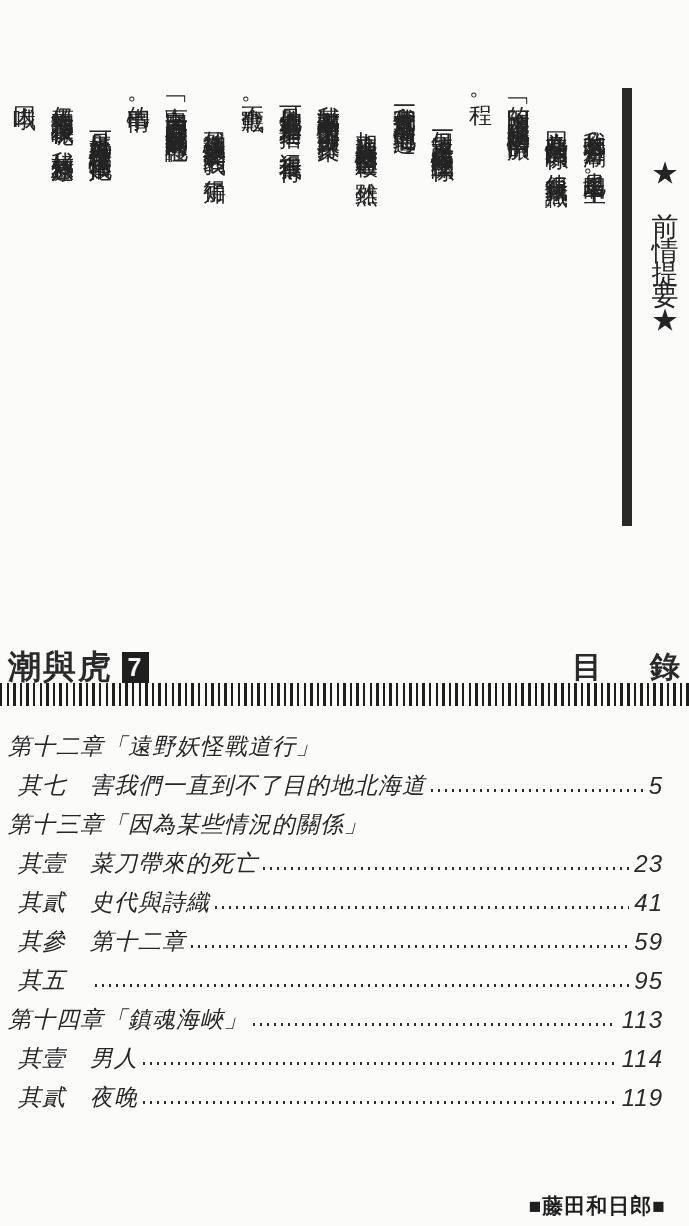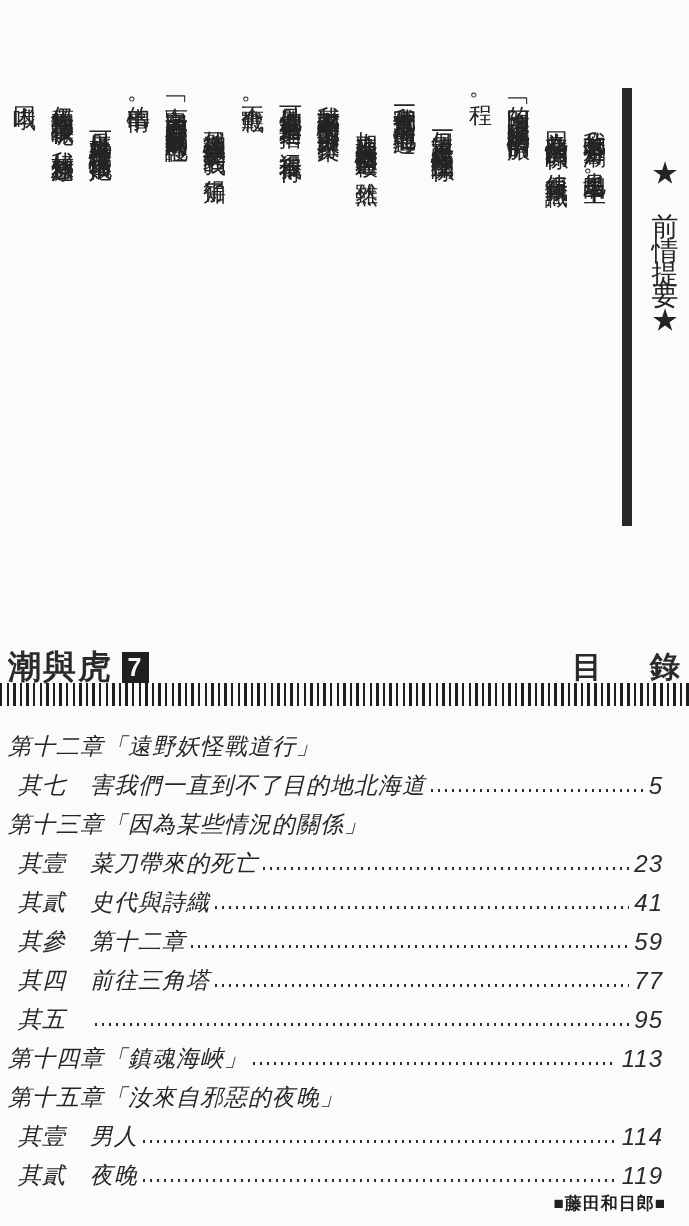--- a/index.html
+++ b/index.html
@@ -78,21 +78,21 @@
     transform:translateY(5px);
     background:repeating-linear-gradient(to right,#2e2e2e 0px,#2e2e2e 2.2px,transparent 2.2px,transparent 7px);
   }
   .page-num{
     flex:0 0 auto;font-size:24px;font-weight:500;color:#2a2a2a;letter-spacing:1px;
   }
 
   
   .author-credit{
     position:absolute;top:1192px;right:23px;
-    font-size:17px;font-weight:700;color:#1f1f1f;letter-spacing:1px;
+    font-size:21px;font-weight:700;color:#1f1f1f;letter-spacing:1px;
   }
 </style>
 </head>
 <body>
 
 <div class="recap">
   <div class="recap-title">★前情提要★</div>
   <div class="v-col">　我的名字是蒼月潮，也是名國中生。</div>
   <div class="v-col">　因為某些情況的關係，使得我跟熟識</div>
   <div class="v-col">的「阿虎」踏上了瞭解媽媽的事情的旅</div>
@@ -155,42 +155,33 @@
     <span class="page-num">41</span>
   </div>
 
   <div class="toc-row">
     <span class="entry-num">其參</span>
     <span class="entry-title">第十二章</span>
     <span class="dot-leader"></span>
     <span class="page-num">59</span>
   </div>
 
-  <div class="toc-row">
-    <span class="entry-num">其四</span>
-    <span class="entry-title">前往三角塔</span>
-    <span class="dot-leader"></span>
-    <span class="page-num">77</span>
-  </div>
 
   <div class="toc-row">
     <span class="entry-num">其五</span>
     <span class="dot-leader"></span>
     <span class="page-num">95</span>
   </div>
 
   <div class="toc-row">
     <span>第十四章「鎮魂海峽」</span>
     <span class="dot-leader"></span>
     <span class="page-num">113</span>
   </div>
 
-  <div class="toc-row">
-    <span>第十五章「汝來自邪惡的夜晚」</span>
-  </div>
 
   <div class="toc-row">
     <span class="entry-num">其壹</span>
     <span class="entry-title">男人</span>
     <span class="dot-leader"></span>
     <span class="page-num">114</span>
   </div>
 
   <div class="toc-row">
     <span class="entry-num">其貳</span>

